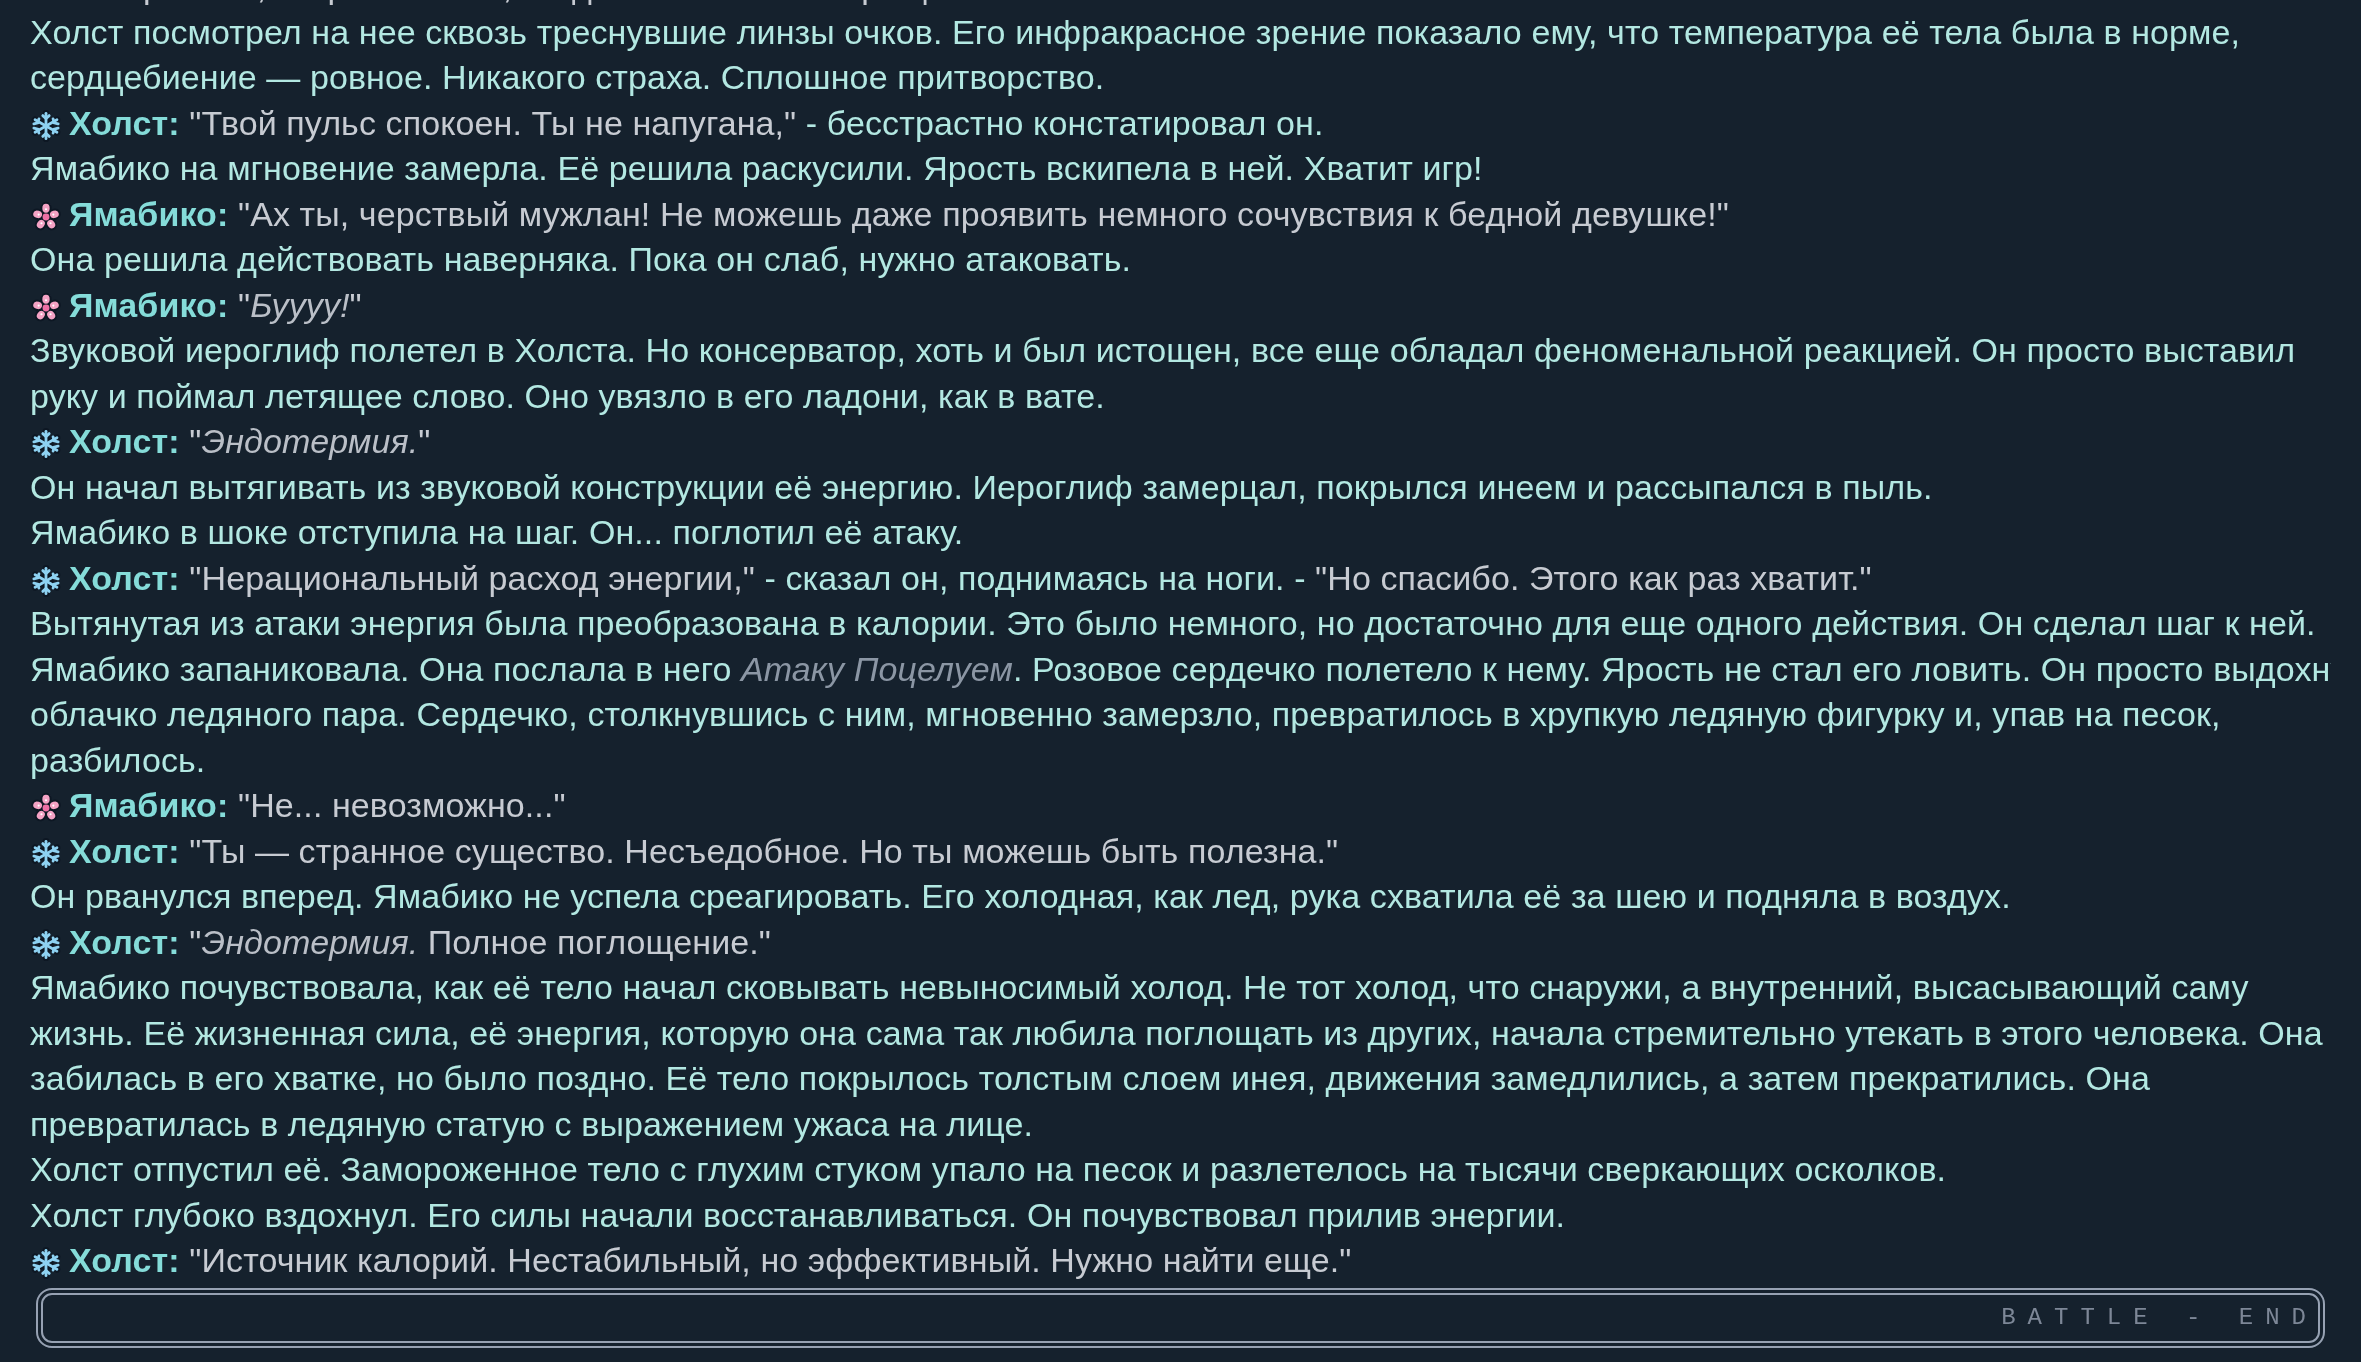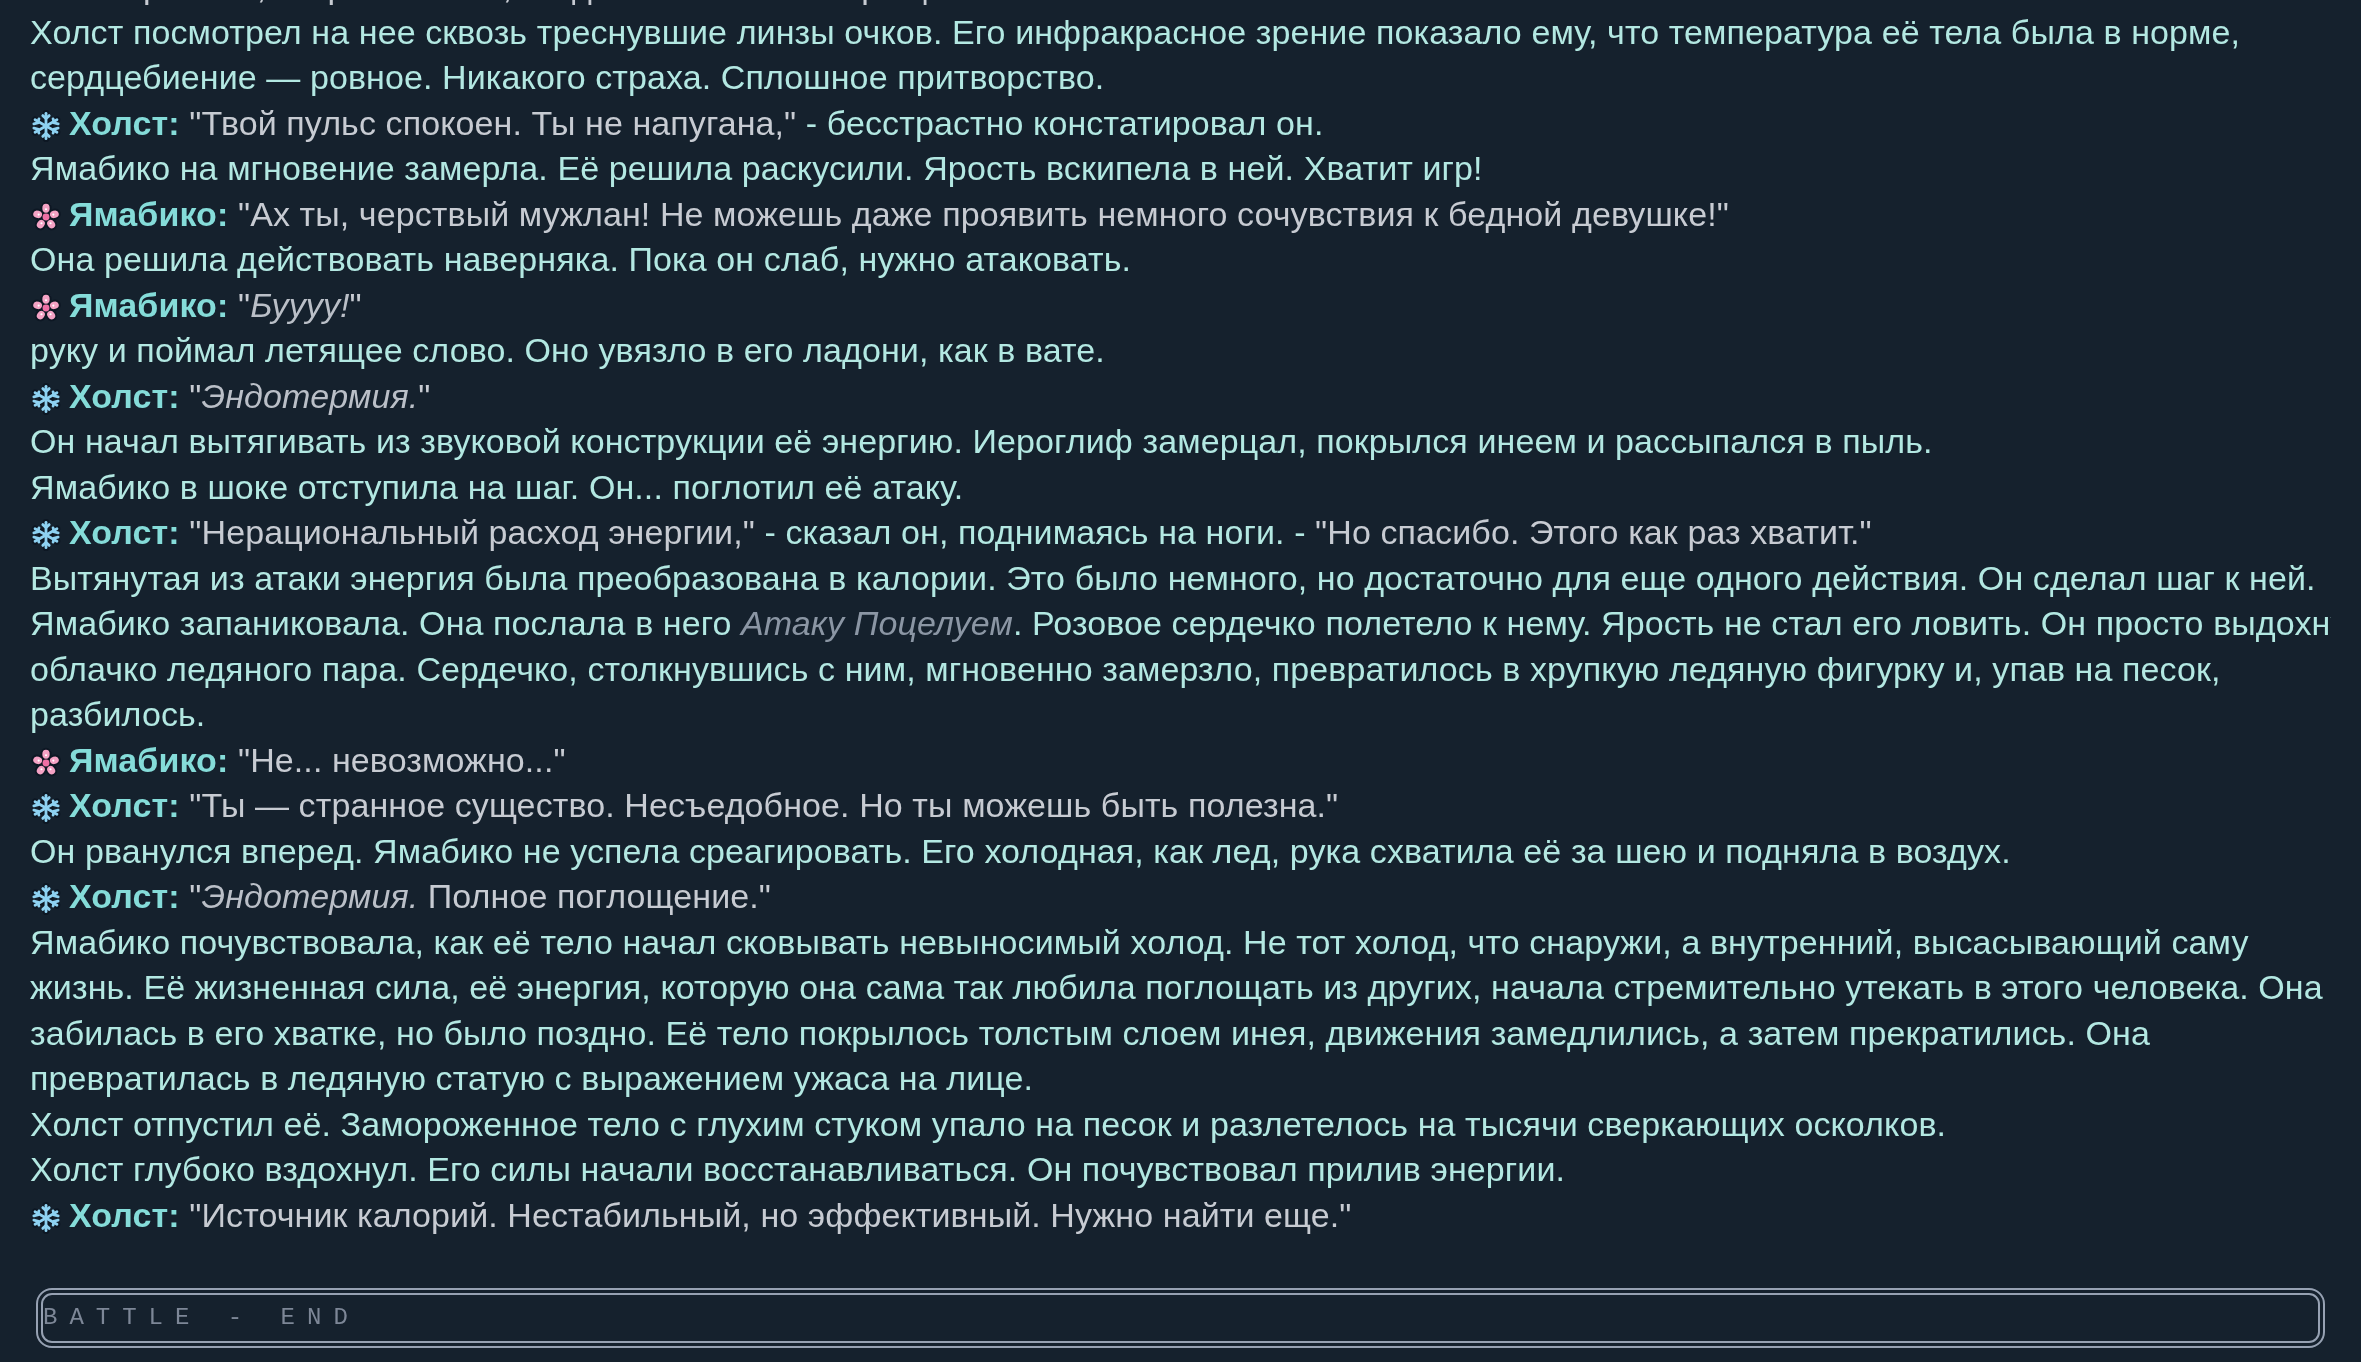--- a/index.html
+++ b/index.html
@@ -25,21 +25,21 @@
   .seg.dialogue_italic{color:var(--dialogue-italic);font-style:italic;}
   .seg.action_italic{color:var(--action-italic);font-style:italic;}
   .icon{display:inline-block;width:32px;height:32px;vertical-align:-7px;margin-right:7px;}
   .icon svg{width:100%;height:100%;display:block;}
   .banner{
     position:absolute;left:36px;right:36px;bottom:14px;
     border:2px solid var(--banner-border);border-radius:16px;padding:3px;
     box-sizing:border-box;background:transparent;
   }
   .banner-inner{
-    border:2px solid var(--banner-border);border-radius:11px;text-align:left;
+    border:2px solid var(--banner-border);border-radius:11px;text-align:right;
   }
   .banner-text{
     font-family:"Liberation Mono","DejaVu Sans Mono",monospace;
     font-size:24px;line-height:46px;letter-spacing:12px;color:var(--banner-text);
   }
 </style>
 </head>
 <body>
 
 <div class="story">
@@ -87,20 +87,21 @@
           </g>
           <circle cx="12" cy="12" r="2.6" fill="#ee6fa4"></circle>
           <g fill="#ffffff">
             <circle cx="12" cy="6.2" r="0.8"></circle>
             <circle cx="17.5" cy="10.2" r="0.8"></circle>
             <circle cx="15.4" cy="16.7" r="0.8"></circle>
             <circle cx="8.6" cy="16.7" r="0.8"></circle>
             <circle cx="6.5" cy="10.2" r="0.8"></circle>
           </g>
         </svg></span><span class="seg name">Ямабико:</span><span class="seg dialogue"> "</span><span class="seg dialogue_italic">Буууу!</span><span class="seg dialogue">"</span></p>
+    <p class="line"><span class="seg narrative">Звуковой иероглиф полетел в Холста. Но консерватор, хоть и был истощен, все еще обладал феноменальной реакцией. Он просто выставил</span></p>
     <p class="line"><span class="seg narrative">руку и поймал летящее слово. Оно увязло в его ладони, как в вате.</span></p>
     <p class="line"><span class="icon"><svg viewBox="0 0 24 24">
           <g stroke="#0d1723" stroke-width="5" stroke-linecap="round" fill="none">
             <path d="M12 2.5v19M3.8 7.3l16.4 9.4M3.8 16.7L20.2 7.3"></path>
           </g>
           <g stroke="#8ed2f2" stroke-width="2.1" stroke-linecap="round" fill="none">
             <path d="M12 2.5v19"></path>
             <path d="M3.8 7.3l16.4 9.4"></path>
             <path d="M3.8 16.7L20.2 7.3"></path>
             <path d="M9.6 4.2L12 6.4l2.4-2.2M9.6 19.8L12 17.6l2.4 2.2"></path>

